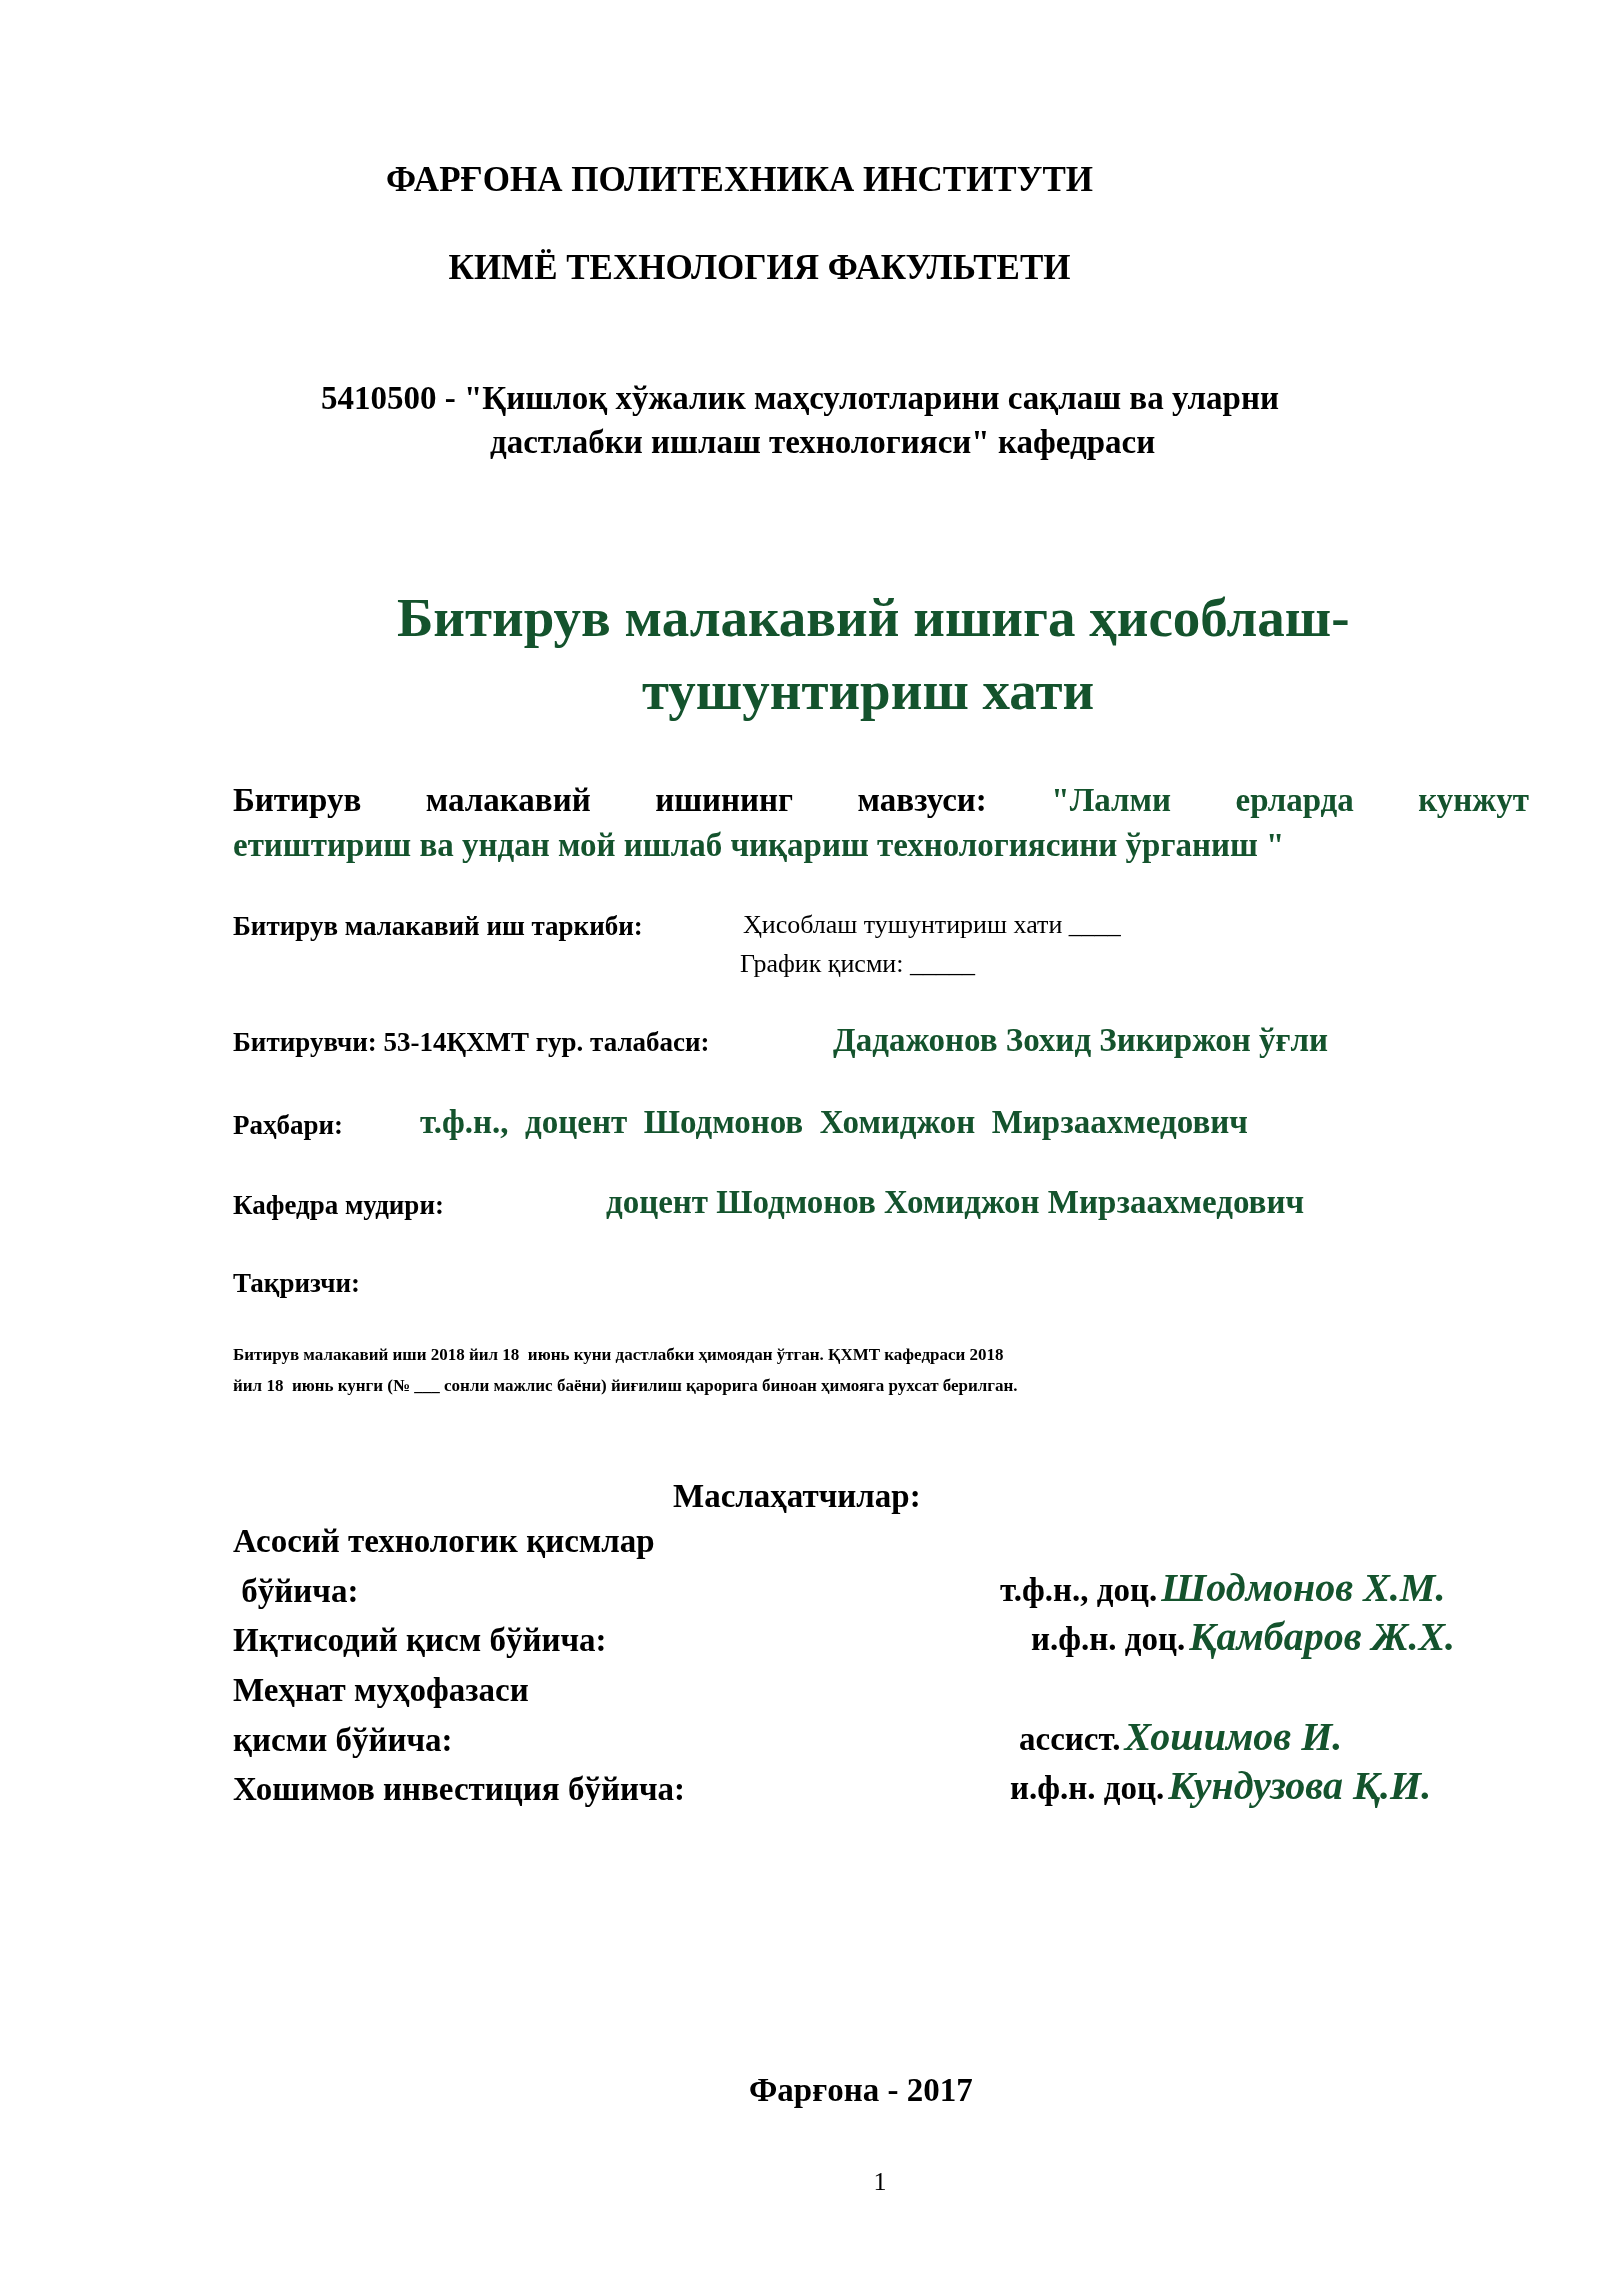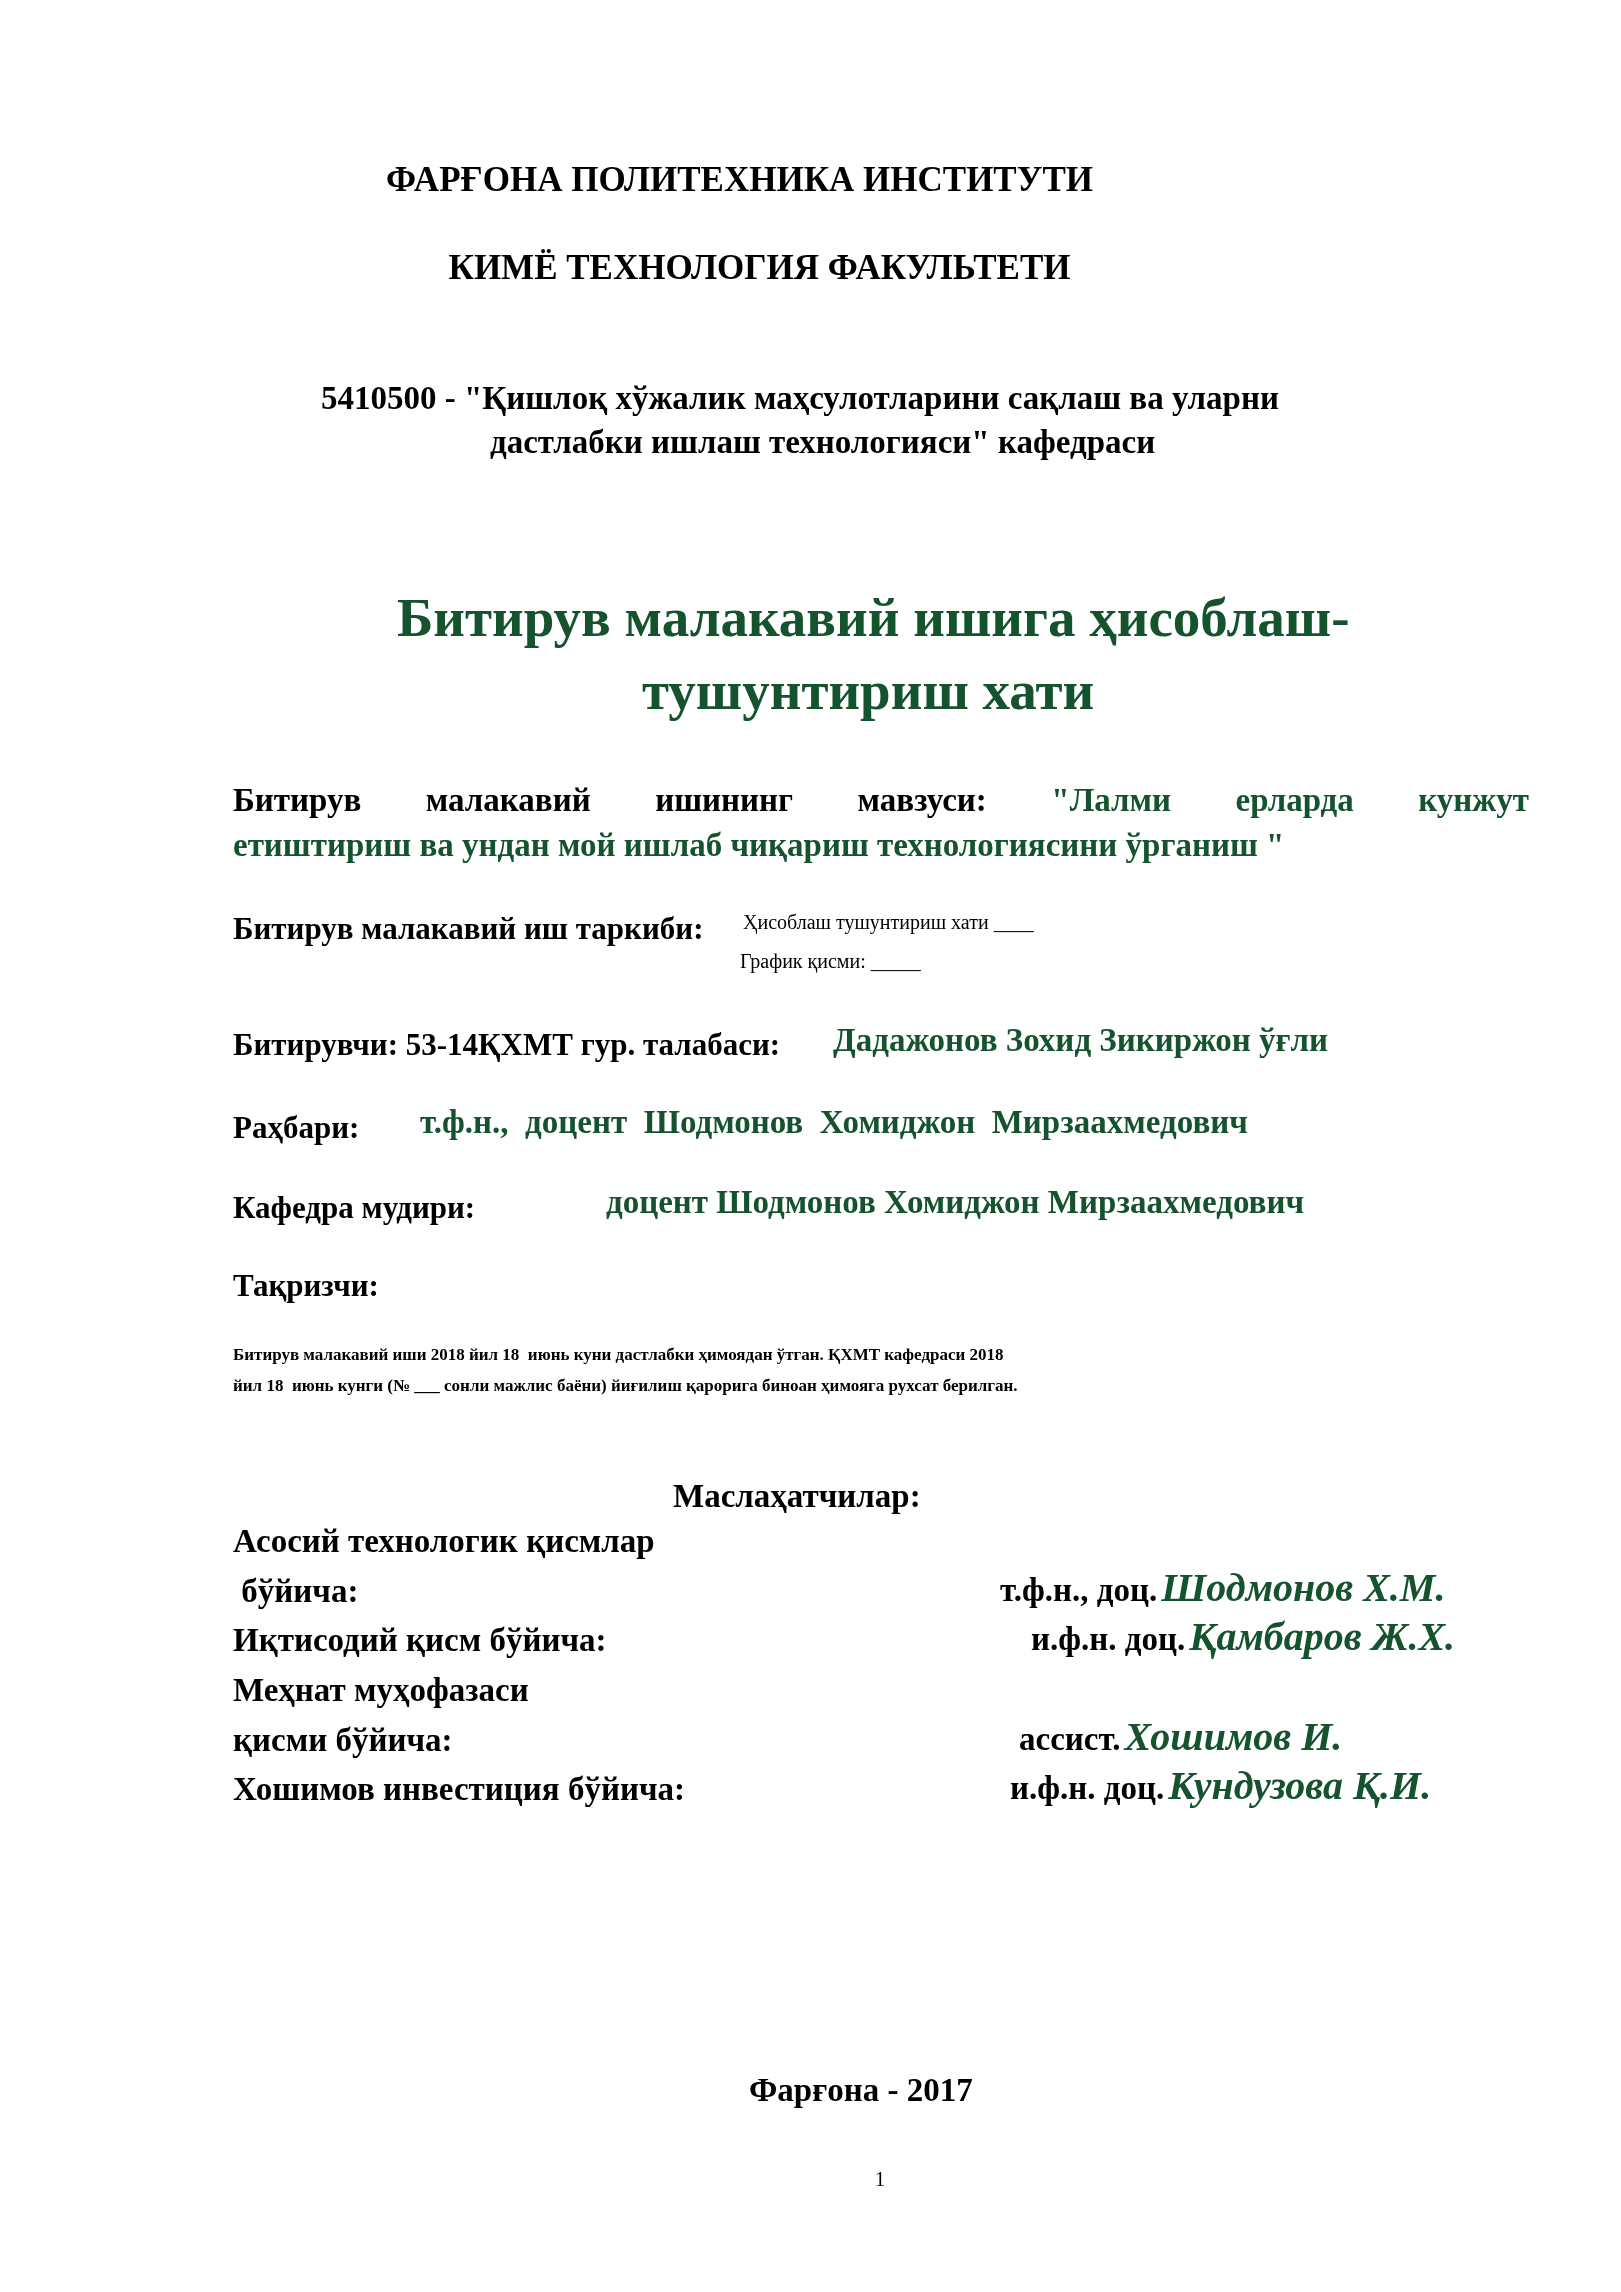--- a/index.html
+++ b/index.html
@@ -5,24 +5,24 @@
   html, body { margin: 0; padding: 0; background: #ffffff; }
   body { width: 1621px; height: 2293px; position: relative; overflow: hidden;
          font-family: "Liberation Serif", "DejaVu Serif", serif; color: #000; }
   .ln { position: absolute; white-space: nowrap; line-height: 1; }
   .b { font-weight: bold; }
   .blue { color: #14532d; }
   .it { font-style: italic; }
   .f36 { font-size: 35px; }
   .f34 { font-size: 33px; }
   .f56 { font-size: 55px; }
-  .f26 { font-size: 31px; }
+  .f26 { font-size: 27px; }
   .f21 { font-size: 17px; }
   .f40 { font-size: 40px; }
-  .f28 { font-size: 20px; }
+  .f28 { font-size: 26px; }
   .center { left: 0; width: 1479px; text-align: center; }
   .just { text-align: justify; text-align-last: justify; }
 </style>
 </head>
 <body>
 
 <div>
 
   <div class="ln b f36 center" style="top:162px;">ФАРҒОНА ПОЛИТЕХНИКА ИНСТИТУТИ</div>
   <div class="ln b f36 center" style="top:250px;margin-left:20px;">КИМЁ ТЕХНОЛОГИЯ ФАКУЛЬТЕТИ</div>

